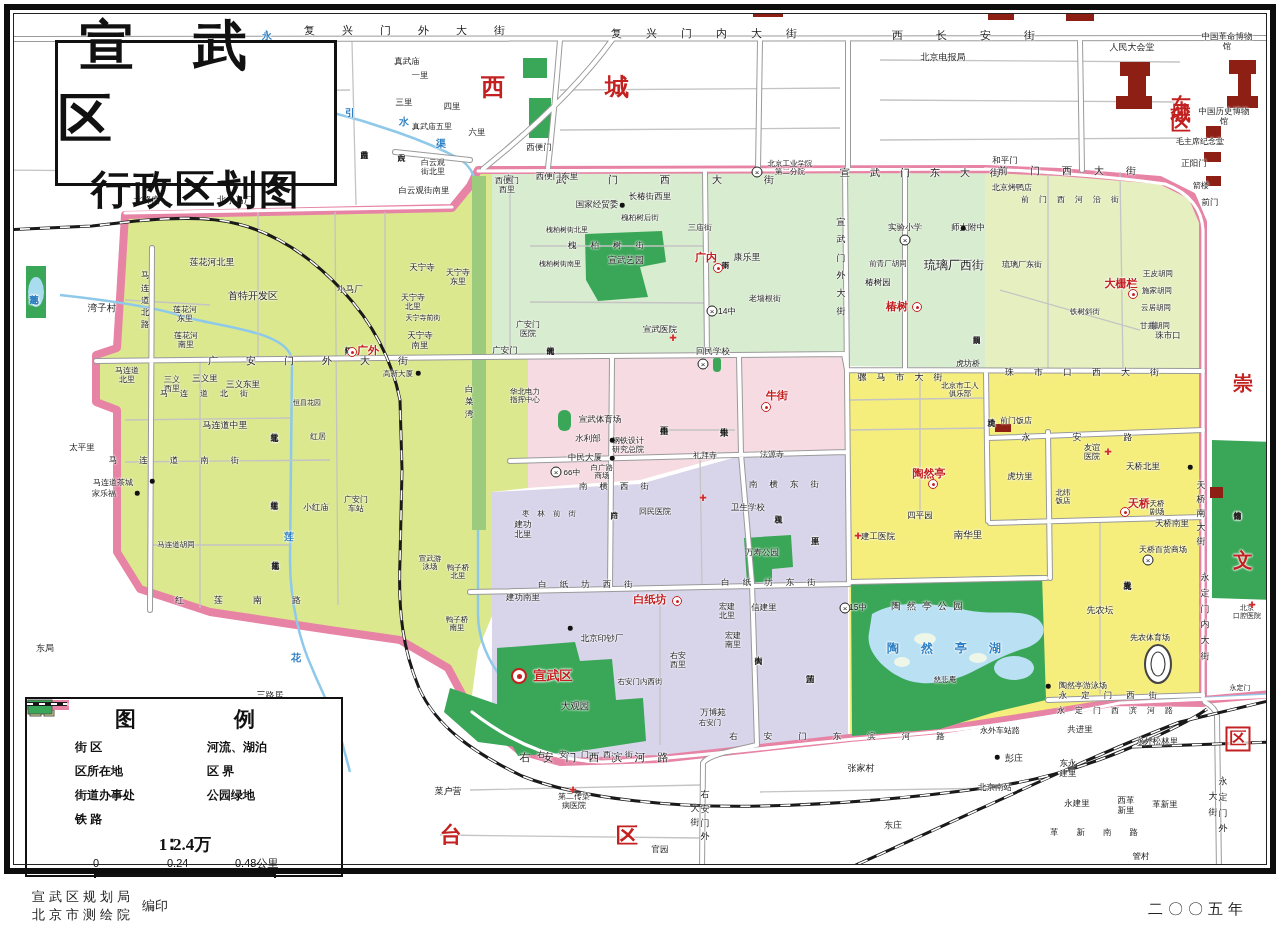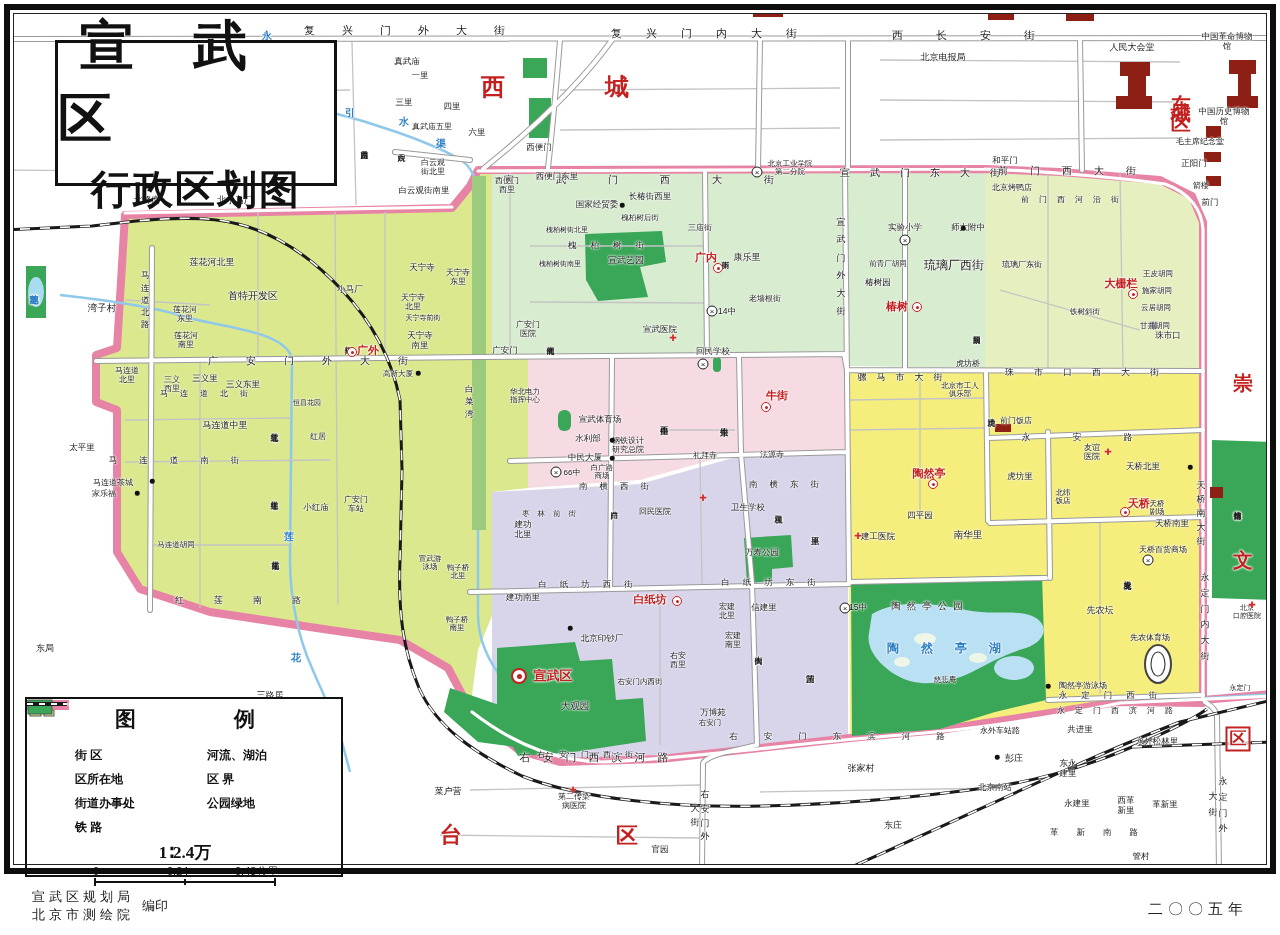--- a/index.html
+++ b/index.html
@@ -32,21 +32,21 @@
   .ic-hosp{color:#d42a2a;font-size:9px;font-weight:bold;text-shadow:0 0 2px #fff;}
   .ic-dot{width:4.5px;height:4.5px;background:#111;border-radius:50%;}
   .title-box{position:absolute;left:55px;top:40px;width:282px;height:146px;background:#fff;
        border:3px solid #111;box-sizing:border-box;z-index:30;display:flex;flex-direction:column;
        align-items:center;justify-content:center;}
   .title-box .t1{font-size:54px;font-weight:bold;letter-spacing:22px;text-indent:22px;color:#111;}
   .title-box .t2{font-size:40px;font-weight:bold;letter-spacing:2px;color:#111;margin-top:6px;}
   .legend-box{position:absolute;left:25px;top:697px;width:318px;height:180px;background:#fff;
        border:2px solid #111;box-sizing:border-box;z-index:30;padding:6px 12px 4px 14px;}
   .legend-title{text-align:center;font-size:21px;font-weight:bold;letter-spacing:46px;text-indent:46px;color:#111;}
-  .legend-grid{display:grid;grid-template-columns:34px 88px 44px 1fr;row-gap:7px;margin-top:14px;
+  .legend-grid{display:grid;grid-template-columns:34px 88px 44px 1fr;row-gap:7px;margin-top:6px;
        align-items:center;font-size:12px;font-weight:bold;color:#111;}
   .lg-icon{display:flex;align-items:center;justify-content:flex-start;}
   .scale-line{display:flex;justify-content:center;align-items:baseline;margin-top:5px;
        font-size:17px;font-weight:bold;font-family:"Liberation Serif","DejaVu Serif",serif;color:#111;}
   .scalebar{margin:2px auto 0;width:200px;position:relative;height:24px;}
   .credits-left{position:absolute;left:32px;top:888px;display:flex;align-items:center;gap:8px;
        font-size:13px;color:#222;z-index:30;}
   .credits-left .col{display:flex;flex-direction:column;line-height:1.35;letter-spacing:4px;}
   .credits-right{position:absolute;left:1148px;top:900px;font-size:15px;letter-spacing:5px;color:#222;z-index:30;}
 </style>

